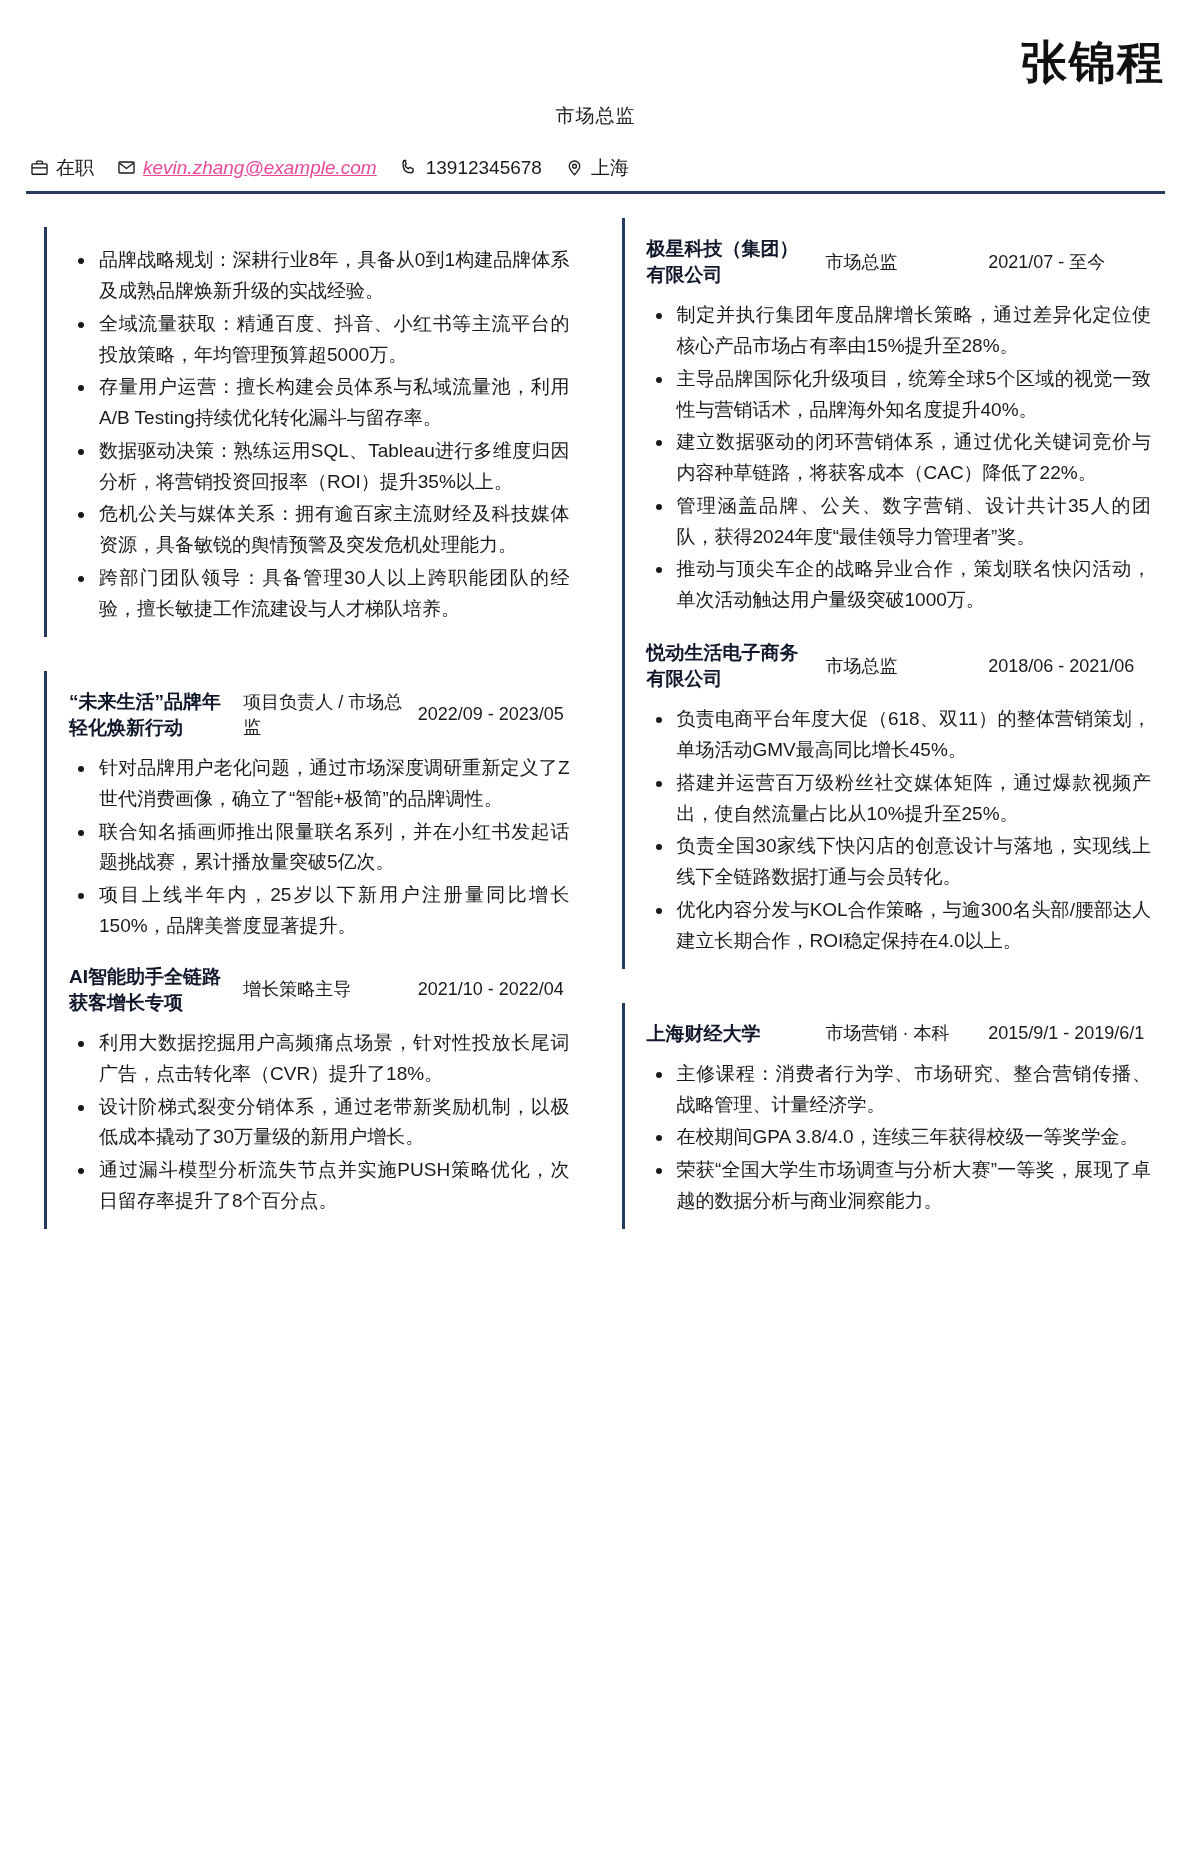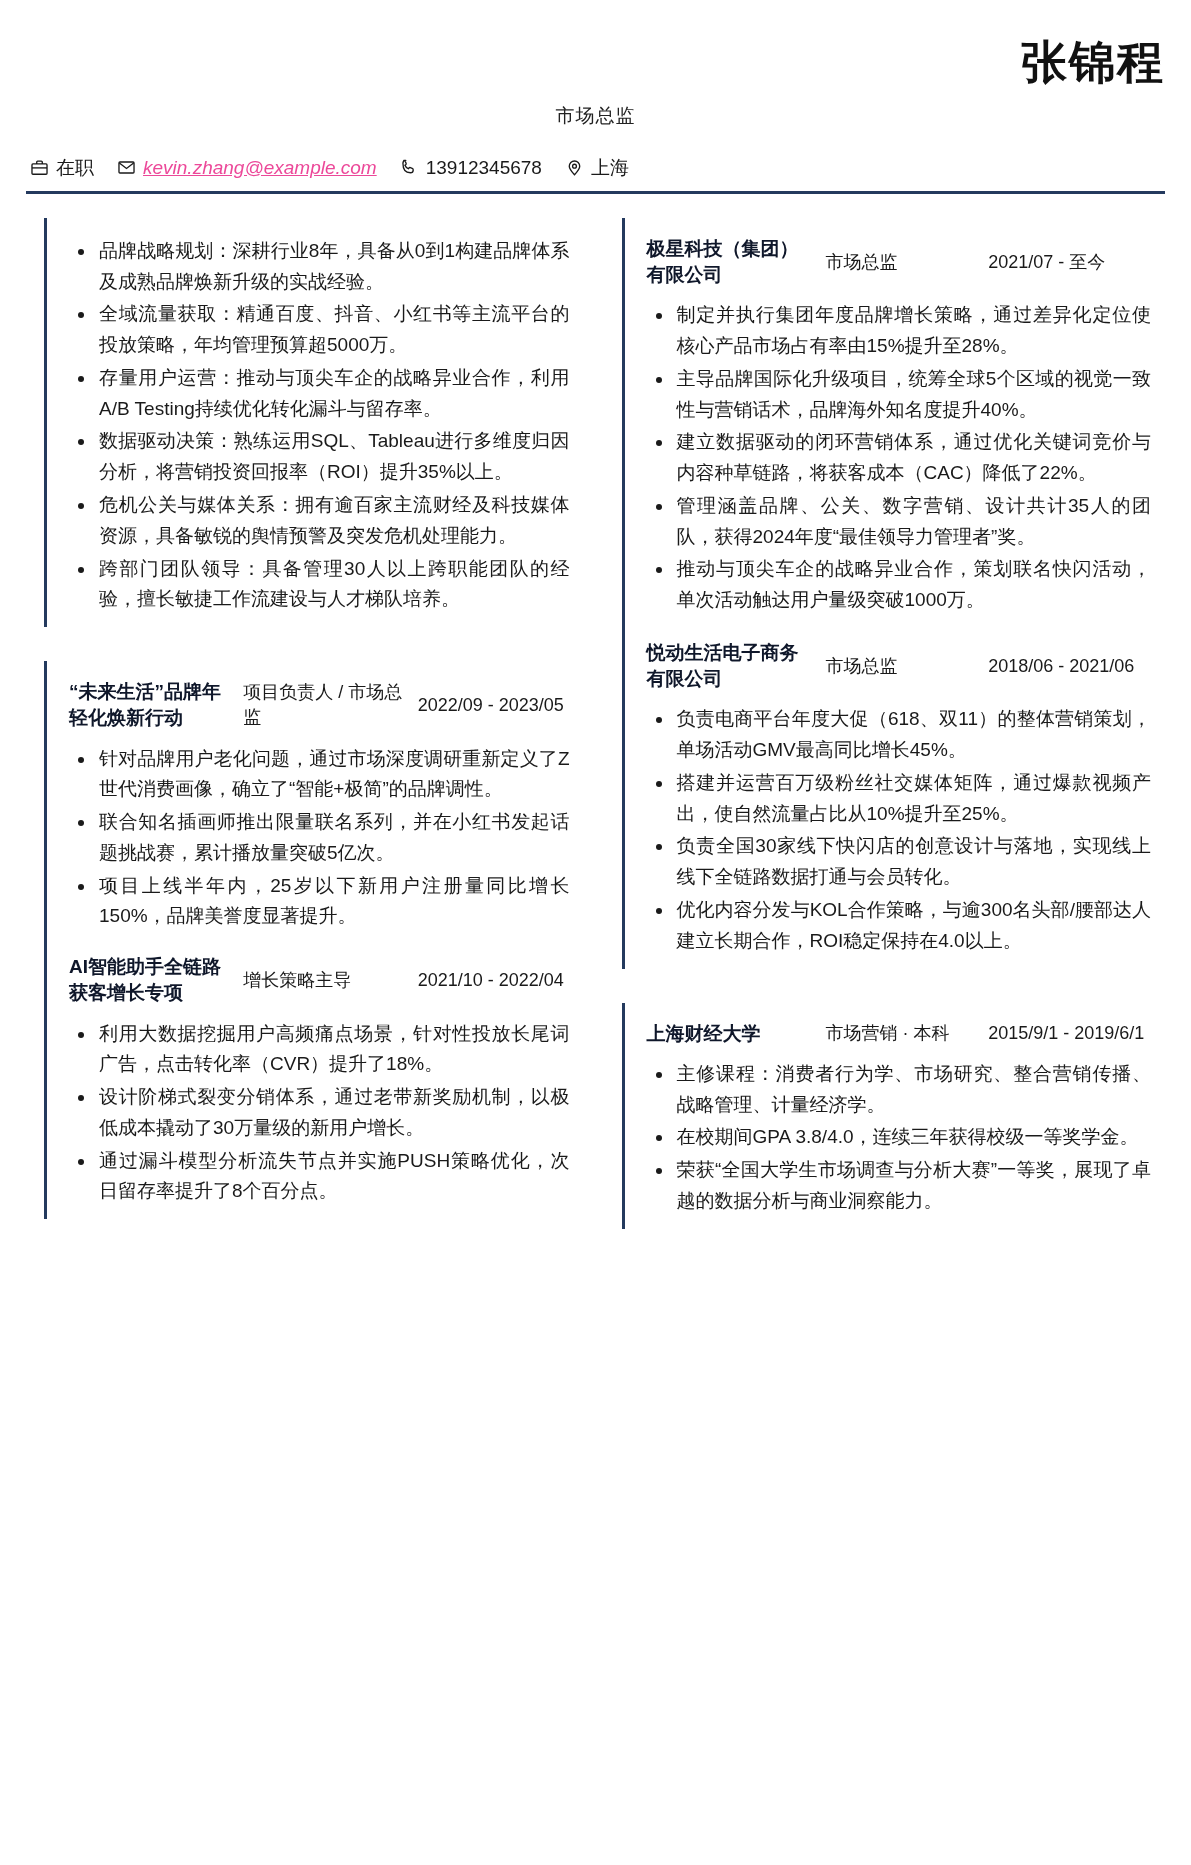--- a/index.html
+++ b/index.html
@@ -78,21 +78,21 @@
   .header-rule {
     margin-top: 10px;
     height: 3px;
     background: #243a5e;
     width: 100%;
   }
 
   
   .columns {
     display: flex;
-    align-items: flex-start;
+    align-items: flex-end;
     padding: 24px 26px 30px 26px;
     gap: 0;
   }
   .col {
     width: 50%;
     padding: 0 22px;
   }
   .col-left { padding-left: 18px; padding-right: 26px; }
   .col-right { padding-left: 26px; padding-right: 14px; }
 
@@ -215,21 +215,21 @@
   </div>
 
   <div class="columns">
 
     <div class="col col-left">
 
       <div class="block">
         <ul class="bullets">
           <li>品牌战略规划：深耕行业8年，具备从0到1构建品牌体系及成熟品牌焕新升级的实战经验。</li>
           <li>全域流量获取：精通百度、抖音、小红书等主流平台的投放策略，年均管理预算超5000万。</li>
-          <li>存量用户运营：推动与顶尖车企的战略异业合作，利用A/B Testing持续优化转化漏斗与留存率。</li>
+          <li>存量用户运营：擅长构建会员体系与私域流量池，利用A/B Testing持续优化转化漏斗与留存率。</li>
           <li>数据驱动决策：熟练运用SQL、Tableau进行多维度归因分析，将营销投资回报率（ROI）提升35%以上。</li>
           <li>危机公关与媒体关系：拥有逾百家主流财经及科技媒体资源，具备敏锐的舆情预警及突发危机处理能力。</li>
           <li>跨部门团队领导：具备管理30人以上跨职能团队的经验，擅长敏捷工作流建设与人才梯队培养。</li>
         </ul>
       </div>
 
       <div class="block">
 
         <div class="entry-head left-proj">
           <div class="entry-title">“未来生活”品牌年轻化焕新行动</div>

